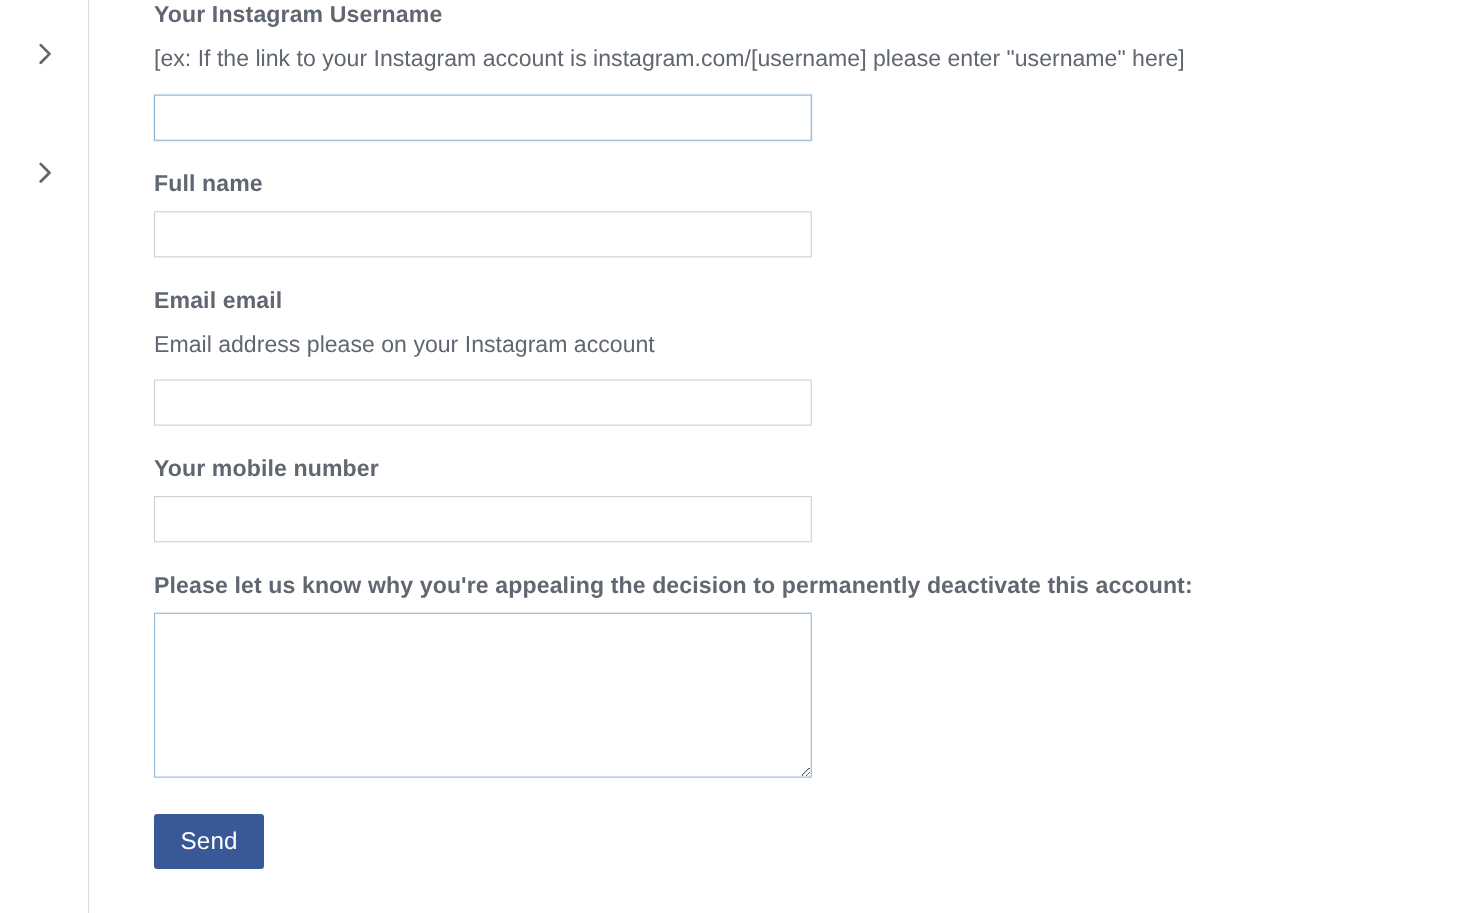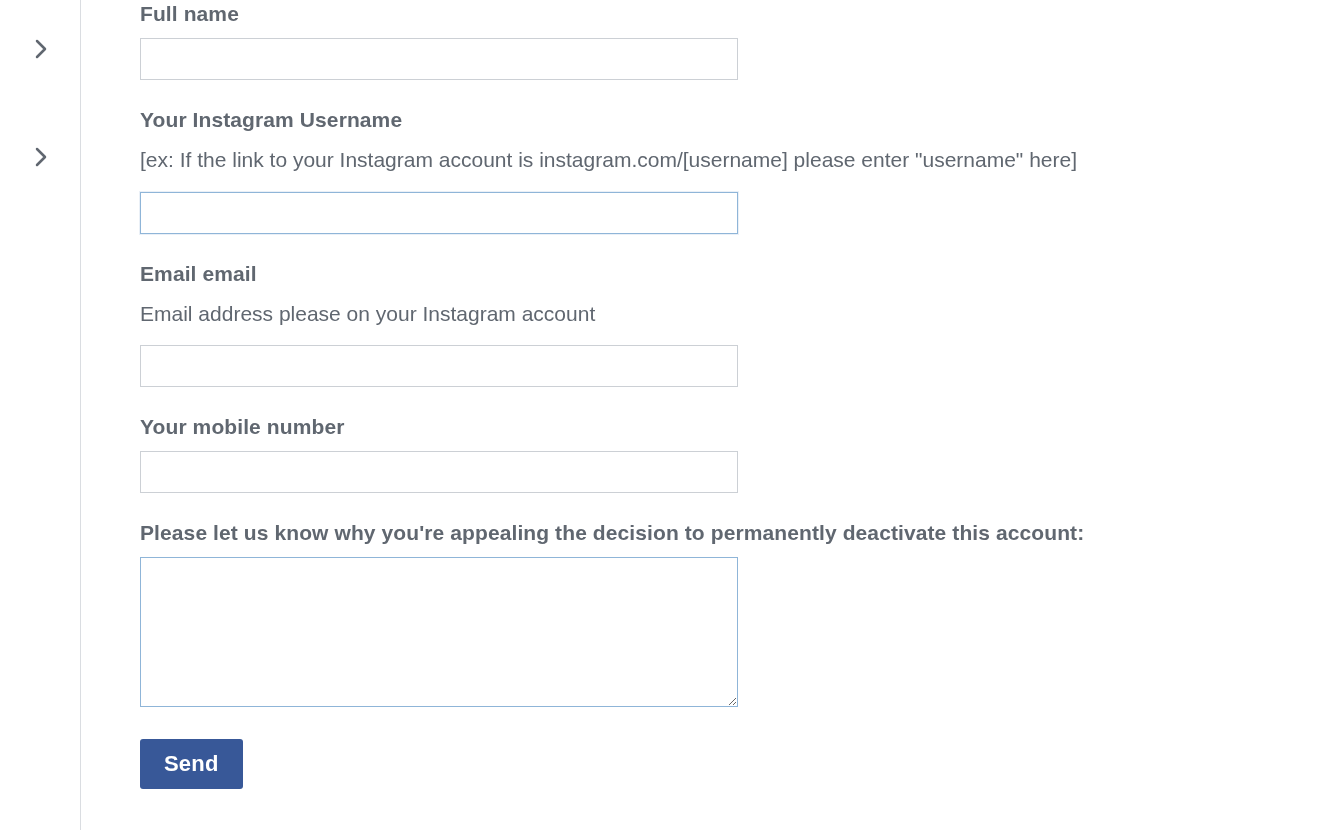--- a/index.html
+++ b/index.html
@@ -94,21 +94,21 @@
       color: #1c1e21;
       outline: none;
       resize: both;
       font-family: inherit;
     }
     .send-button {
       background: #385898;
       color: #ffffff;
       border: none;
       font-size: 22px;
-      font-weight: 700;
+      font-weight: 400;
       padding: 12px 24px;
       cursor: pointer;
       border-radius: 3px;
       letter-spacing: 0.2px;
     }
   </style>
 </head>
 <body>
 
 <div class="sidebar">
@@ -122,28 +122,28 @@
         <polyline points="3,3 11,11 3,19"></polyline>
       </svg>
   </div>
 </div>
 
 <div class="divider"></div>
 
 <div class="form-container">
 
   <div class="field-group">
-    <label class="field-label">Full name</label>
-    <input type="text" class="text-input" value="" style="">
+    <label class="field-label">Your Instagram Username</label>
+    <div class="field-hint">[ex: If the link to your Instagram account is instagram.com/[username] please enter "username" here]</div>
+    <input type="text" class="text-input focused" value="" style="">
   </div>
 
   <div class="field-group">
-    <label class="field-label">Your Instagram Username</label>
-    <div class="field-hint">[ex: If the link to your Instagram account is instagram.com/[username] please enter "username" here]</div>
-    <input type="text" class="text-input focused" value="" style="">
+    <label class="field-label">Full name</label>
+    <input type="text" class="text-input" value="" style="">
   </div>
 
   <div class="field-group">
     <label class="field-label">Email email</label>
     <div class="field-hint">Email address please on your Instagram account</div>
     <input type="text" class="text-input" value="" style="">
   </div>
 
   <div class="field-group">
     <label class="field-label">Your mobile number</label>

